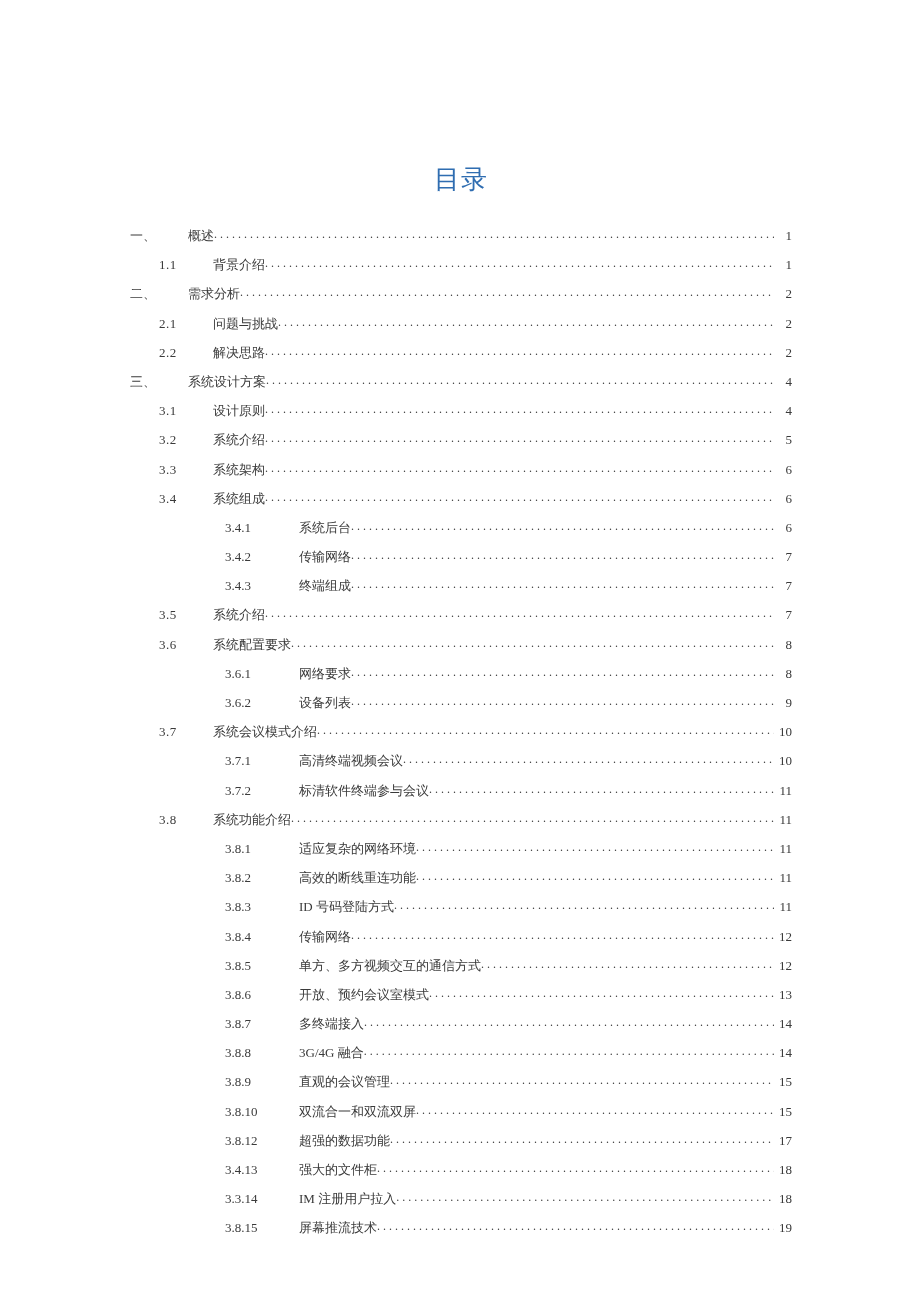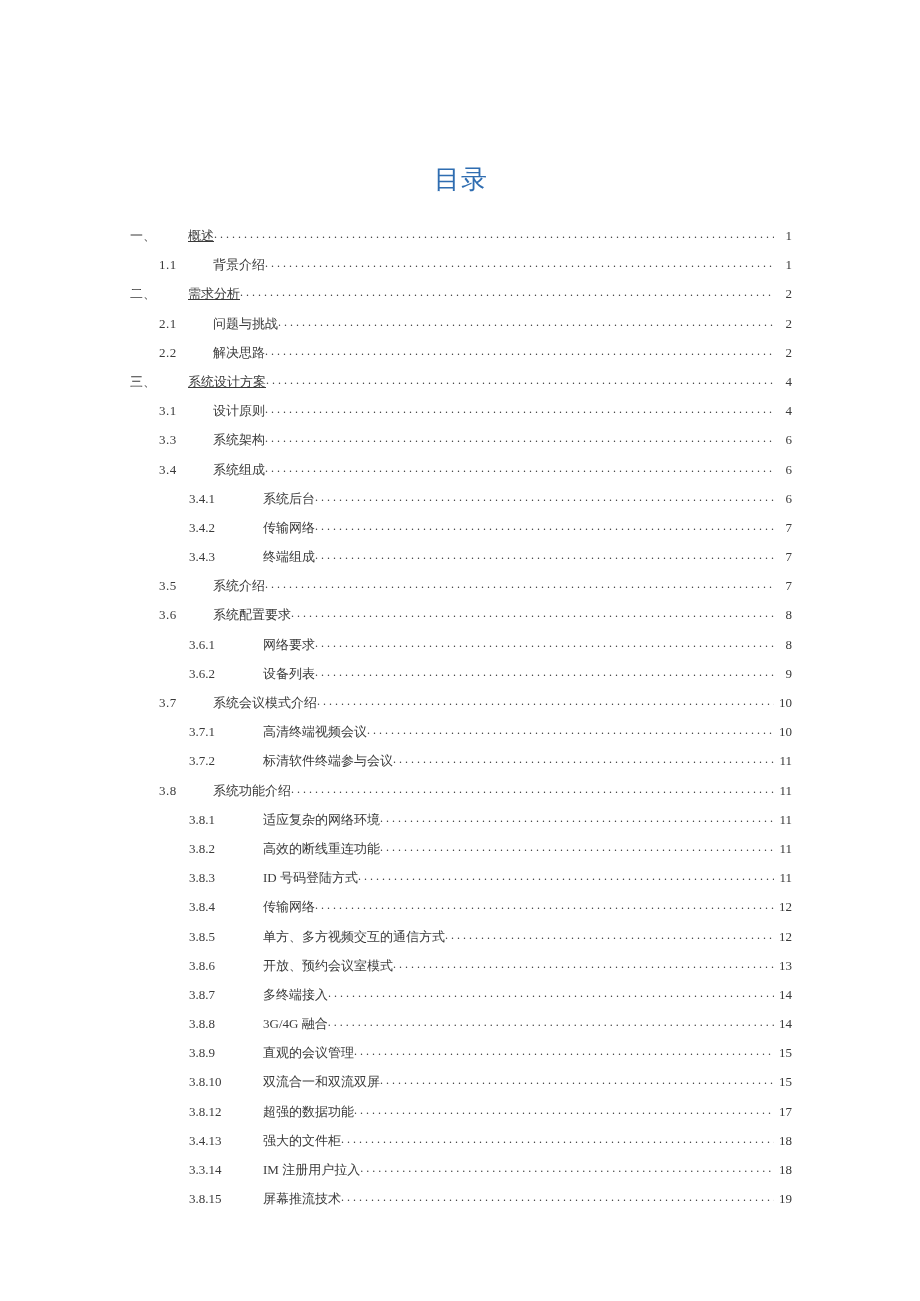--- a/index.html
+++ b/index.html
@@ -64,25 +64,25 @@
   }
   .page-col {
     flex: 0 0 auto;
     display: inline-block;
     text-align: right;
     min-width: 14px;
     padding-left: 2px;
   }
   
   .lvl1 .no-col { width: 58px; }
-  .lvl1 .label-col { padding-left: 0; text-decoration: underline; }
+  .lvl1 .label-col { padding-left: 0; }
   .lvl2 { padding-left: 29px; }
   .lvl2 .no-col { width: 54px; letter-spacing: 0.5px; }
   .lvl3 { padding-left: 59px; }
-  .lvl3 .no-col { width: 74px; }
+  .lvl3 .no-col { width: 74px; margin-left: 36px; }
 </style>
 </head>
 <body>
 
 <div class="page">
   <div class="toc-title">目录</div>
   <div class="toc" id="toc">
       <div class="toc-row lvl1">
         <span class="no-col">一、</span>
         <span class="label-col">概述</span>
@@ -119,20 +119,26 @@
         <span class="leaders"></span>
         <span class="page-col">4</span>
       </div>
       <div class="toc-row lvl2">
         <span class="no-col">3.1</span>
         <span class="label-col">设计原则</span>
         <span class="leaders"></span>
         <span class="page-col">4</span>
       </div>
       <div class="toc-row lvl2">
+        <span class="no-col">3.2</span>
+        <span class="label-col">系统介绍</span>
+        <span class="leaders"></span>
+        <span class="page-col">5</span>
+      </div>
+      <div class="toc-row lvl2">
         <span class="no-col">3.3</span>
         <span class="label-col">系统架构</span>
         <span class="leaders"></span>
         <span class="page-col">6</span>
       </div>
       <div class="toc-row lvl2">
         <span class="no-col">3.4</span>
         <span class="label-col">系统组成</span>
         <span class="leaders"></span>
         <span class="page-col">6</span>

